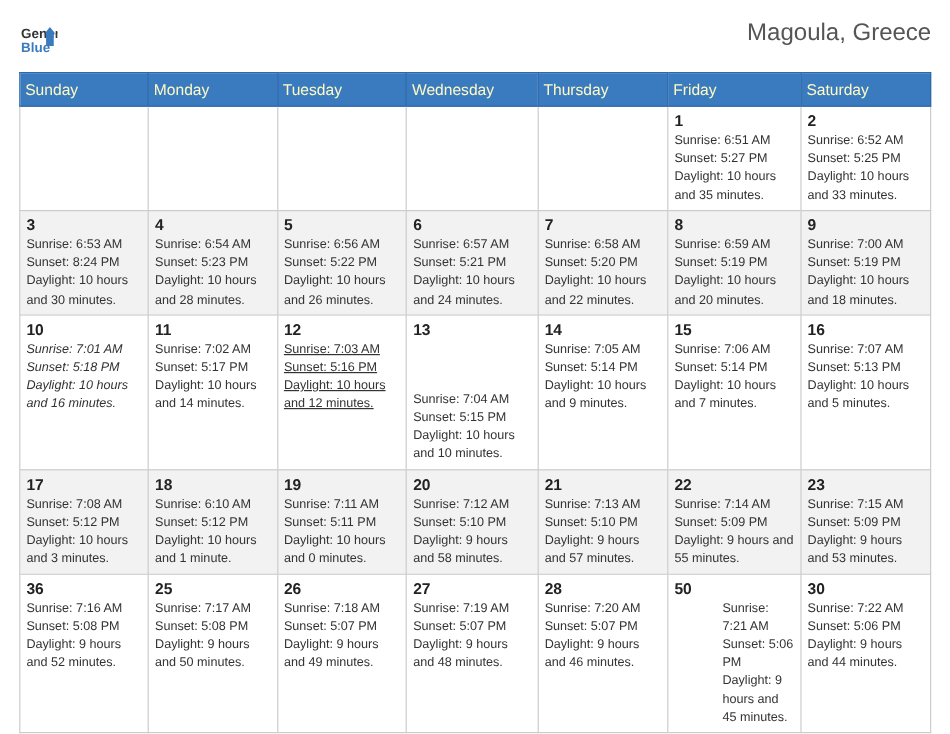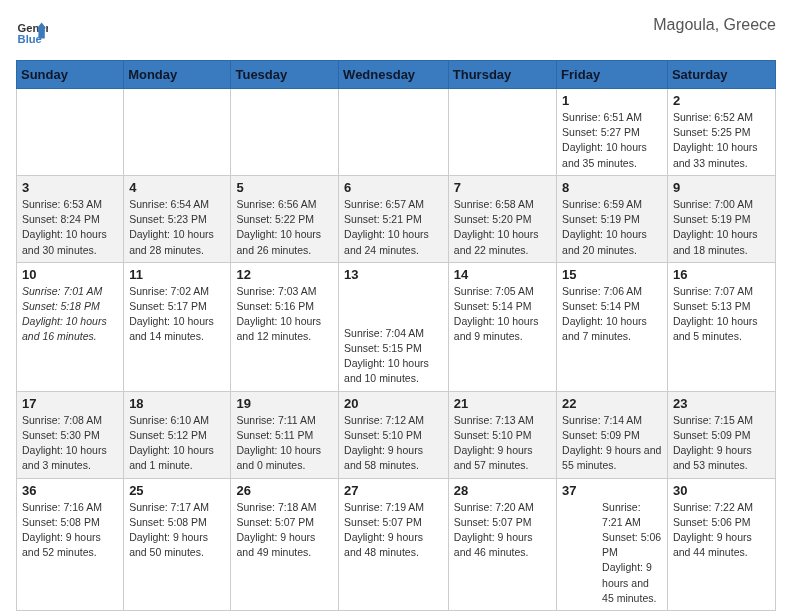--- a/index.html
+++ b/index.html
@@ -27,35 +27,35 @@
     }
     .title-area {
       text-align: right;
     }
     .month-title {
       font-size: 32px;
       font-weight: bold;
       color: #333;
     }
     .location {
-      font-size: 16px;
+      font-size: 20px;
       color: #555;
     }
     .calendar-table {
       width: 100%;
       border-collapse: collapse;
       font-size: 11px;
     }
     .calendar-table th {
       background: #3a7bbf;
-      color: #0f172a;
+      color: #fef9c3;
       padding: 6px 4px;
       text-align: left;
       font-size: 13px;
-      font-weight: bold;
+      font-weight: normal;
       border: 1px solid #2d68a8;
     }
     .calendar-table td {
       border: 1px solid #ccc;
       vertical-align: top;
       padding: 4px 5px;
       height: 80px;
       width: 113px;
     }
     .day-num {
@@ -183,21 +183,21 @@
 Daylight: 10 hours and 16 minutes.</div>
         </td>
         <td>
           <span class="day-num">11</span>
           <div class="day-info" style="white-space: pre-line;">Sunrise: 7:02 AM
 Sunset: 5:17 PM
 Daylight: 10 hours and 14 minutes.</div>
         </td>
         <td>
           <span class="day-num">12</span>
-          <div class="day-info" style="white-space: pre-line;">Sunrise: 7:03 AM
+          <div class="day-info" style="white-space: pre-line; text-decoration: underline;">Sunrise: 7:03 AM
 Sunset: 5:16 PM
 Daylight: 10 hours and 12 minutes.</div>
         </td>
         <td>
           <span class="day-num">13</span>
           <div class="day-info" style="white-space: pre-line; margin-top: 44px;">Sunrise: 7:04 AM
 Sunset: 5:15 PM
 Daylight: 10 hours and 10 minutes.</div>
         </td>
         <td>
@@ -216,21 +216,21 @@
           <span class="day-num">16</span>
           <div class="day-info" style="white-space: pre-line;">Sunrise: 7:07 AM
 Sunset: 5:13 PM
 Daylight: 10 hours and 5 minutes.</div>
         </td>
       </tr>
       <tr>
         <td>
           <span class="day-num">17</span>
           <div class="day-info" style="white-space: pre-line;">Sunrise: 7:08 AM
-Sunset: 5:30 PM
+Sunset: 5:12 PM
 Daylight: 10 hours and 3 minutes.</div>
         </td>
         <td>
           <span class="day-num">18</span>
           <div class="day-info" style="white-space: pre-line;">Sunrise: 6:10 AM
 Sunset: 5:12 PM
 Daylight: 10 hours and 1 minute.</div>
         </td>
         <td>
           <span class="day-num">19</span>
@@ -288,21 +288,21 @@
 Sunset: 5:07 PM
 Daylight: 9 hours and 48 minutes.</div>
         </td>
         <td>
           <span class="day-num">28</span>
           <div class="day-info" style="white-space: pre-line;">Sunrise: 7:20 AM
 Sunset: 5:07 PM
 Daylight: 9 hours and 46 minutes.</div>
         </td>
         <td>
-          <span class="day-num">37</span>
+          <span class="day-num">50</span>
           <div class="day-info" style="white-space: pre-line; margin-left: 40px;">Sunrise: 7:21 AM
 Sunset: 5:06 PM
 Daylight: 9 hours and 45 minutes.</div>
         </td>
         <td>
           <span class="day-num">30</span>
           <div class="day-info" style="white-space: pre-line;">Sunrise: 7:22 AM
 Sunset: 5:06 PM
 Daylight: 9 hours and 44 minutes.</div>
         </td>

